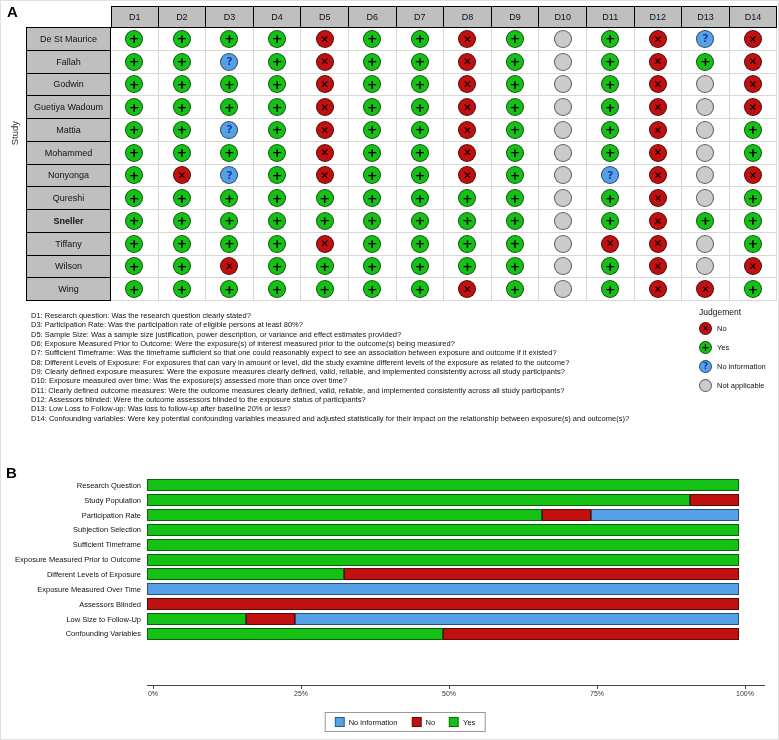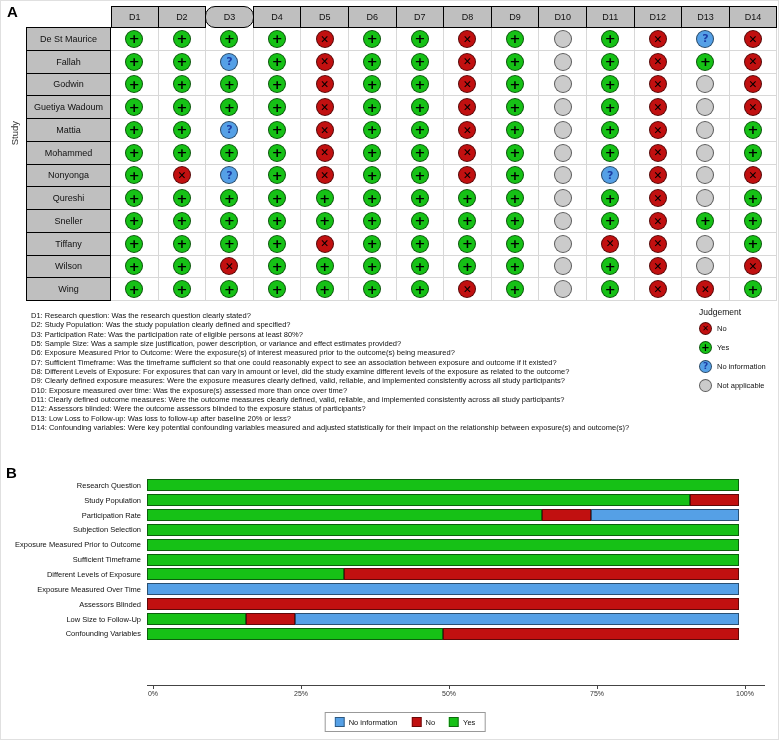--- a/index.html
+++ b/index.html
@@ -56,21 +56,21 @@
 
 <div id="fig">
   <div class="panel-letter" style="left:6px;top:2px;">A</div>
 
   <div id="studyAxis">Study</div>
 
   <div id="gridA">
       <div class="blankcell"></div>
       <div class="hcell">D1</div>
       <div class="hcell" style="margin-left: -1px;">D2</div>
-      <div class="hcell" style="margin-left: -1px; border-radius: 10px;">D3</div>
+      <div class="hcell" style="margin-left: -1px;">D3</div>
       <div class="hcell" style="margin-left: -1px;">D4</div>
       <div class="hcell" style="margin-left: -1px;">D5</div>
       <div class="hcell" style="margin-left: -1px;">D6</div>
       <div class="hcell" style="margin-left: -1px;">D7</div>
       <div class="hcell" style="margin-left: -1px;">D8</div>
       <div class="hcell" style="margin-left: -1px;">D9</div>
       <div class="hcell" style="margin-left: -1px;">D10</div>
       <div class="hcell" style="margin-left: -1px;">D11</div>
       <div class="hcell" style="margin-left: -1px;">D12</div>
       <div class="hcell" style="margin-left: -1px;">D13</div>
@@ -608,21 +608,21 @@
         </div>
       </div>
       <div class="dcell" style="margin-left: -1px; margin-top: -1px;">
         <div class="circle big" style="background: rgb(203, 203, 203);"></div>
       </div>
       <div class="dcell" style="margin-left: -1px; margin-top: -1px;">
         <div class="circle big" style="background: rgb(22, 193, 22);">
           <span class="sym symY">+</span>
         </div>
       </div>
-      <div class="lcell" style="margin-top: -1px;">Sneller</div>
+      <div class="lcell" style="margin-top: -1px; font-weight: bold;">Sneller</div>
       <div class="dcell" style="border-left: none; margin-top: -1px;">
         <div class="circle big" style="background: rgb(22, 193, 22);">
           <span class="sym symY">+</span>
         </div>
       </div>
       <div class="dcell" style="margin-left: -1px; margin-top: -1px;">
         <div class="circle big" style="background: rgb(22, 193, 22);">
           <span class="sym symY">+</span>
         </div>
       </div>
@@ -884,21 +884,20 @@
       </div>
       <div class="dcell" style="margin-left: -1px; margin-top: -1px;">
         <div class="circle big" style="background: rgb(22, 193, 22);">
           <span class="sym symY">+</span>
         </div>
       </div>
     </div>
 
   <div id="footnotes">
       <div class="fn-line">D1: Research question: Was the research question clearly stated?</div>
-      <div class="fn-line">D2: Study Population: Was the study population clearly defined and specified?</div>
       <div class="fn-line">D3: Participation Rate: Was the participation rate of eligible persons at least 80%?</div>
       <div class="fn-line">D5: Sample Size: Was a sample size justification, power description, or variance and effect estimates provided?</div>
       <div class="fn-line">D6: Exposure Measured Prior to Outcome: Were the exposure(s) of interest measured prior to the outcome(s) being measured?</div>
       <div class="fn-line">D7: Sufficient Timeframe: Was the timeframe sufficient so that one could reasonably expect to see an association between exposure and outcome if it existed?</div>
       <div class="fn-line">D8: Different Levels of Exposure: For exposures that can vary in amount or level, did the study examine different levels of the exposure as related to the outcome?</div>
       <div class="fn-line">D9: Clearly defined exposure measures: Were the exposure measures clearly defined, valid, reliable, and implemented consistently across all study participants?</div>
       <div class="fn-line">D10: Exposure measured over time: Was the exposure(s) assessed more than once over time?</div>
       <div class="fn-line">D11: Clearly defined outcome measures: Were the outcome measures clearly defined, valid, reliable, and implemented consistently across all study participants?</div>
       <div class="fn-line">D12: Assessors blinded: Were the outcome assessors blinded to the exposure status of participants?</div>
       <div class="fn-line">D13: Low Loss to Follow-up: Was loss to follow-up after baseline 20% or less?</div>
@@ -957,27 +956,27 @@
           <div class="bseg" style="flex: 25 0 0px; background: rgb(85, 160, 230);"></div>
         </div>
       </div>
       <div class="brow">
         <div class="blabel">Subjection Selection</div>
         <div class="bbar">
           <div class="bseg" style="flex: 100 0 0px; background: rgb(22, 193, 22);"></div>
         </div>
       </div>
       <div class="brow">
-        <div class="blabel">Exposure Measured Prior to Outcome</div>
+        <div class="blabel">Sufficient Timeframe</div>
         <div class="bbar">
           <div class="bseg" style="flex: 100 0 0px; background: rgb(22, 193, 22);"></div>
         </div>
       </div>
       <div class="brow">
-        <div class="blabel">Sufficient Timeframe</div>
+        <div class="blabel">Exposure Measured Prior to Outcome</div>
         <div class="bbar">
           <div class="bseg" style="flex: 100 0 0px; background: rgb(22, 193, 22);"></div>
         </div>
       </div>
       <div class="brow">
         <div class="blabel">Different Levels of Exposure</div>
         <div class="bbar">
           <div class="bseg" style="flex: 33.3 0 0px; background: rgb(22, 193, 22);"></div>
           <div class="bseg" style="flex: 66.7 0 0px; background: rgb(193, 16, 16);"></div>
         </div>

